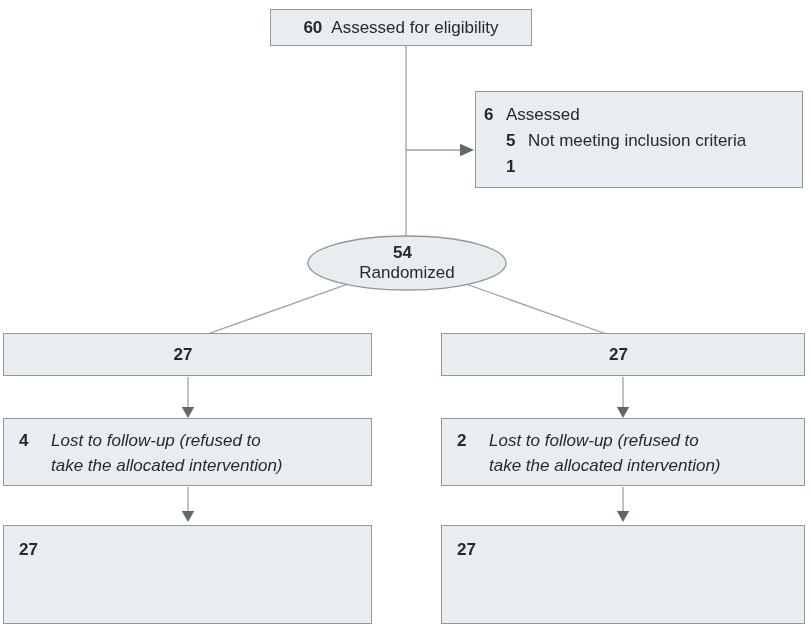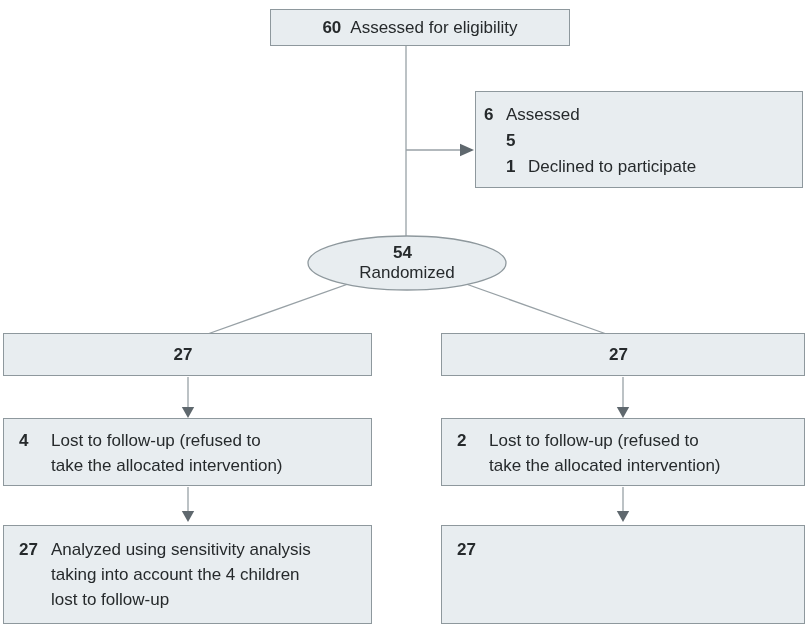--- a/index.html
+++ b/index.html
@@ -24,21 +24,21 @@
   }
   .ellipse-label{
     position:absolute;z-index:3;background:transparent;border:none;
     display:flex;align-items:center;justify-content:center;
   }
   .center-node{display:flex;align-items:center;justify-content:center;}
   .num{font-weight:700;}
   .center-node .num{margin-right:9px;}
   .hang{display:flex;align-items:flex-start;}
   .hang .num{flex:none;min-width:24px;}
-  .hang .txt{margin-left:8px;}
+  .hang .txt{margin-left:8px;font-style:italic;}
   .txt-lost{max-width:240px;}
   .txt-analyzed{max-width:270px;}
   .pad-lost{padding:9px 8px 0 15px;}
   .pad-analyzed{padding:11px 8px 0 15px;}
   .excluded-box{padding:10px 8px 0 8px;line-height:26px;}
   .ex-row{display:flex;align-items:flex-start;}
   .ex-row .num{flex:none;min-width:13px;}
   .ex-row .lbl{margin-left:9px;}
   .ex-sub{margin-left:22px;}
   .cline{stroke:var(--line);stroke-width:1.3;fill:none;}
@@ -66,36 +66,36 @@
     <polygon class="ahead" points="188,418 181.8,407 194.2,407"></polygon>
     <line class="cline" x1="188" y1="487" x2="188" y2="512"></line>
     <polygon class="ahead" points="188,522 181.8,511 194.2,511"></polygon>
 
     <line class="cline" x1="623" y1="377" x2="623" y2="408"></line>
     <polygon class="ahead" points="623,418 616.8,407 629.2,407"></polygon>
     <line class="cline" x1="623" y1="487" x2="623" y2="512"></line>
     <polygon class="ahead" points="623,522 616.8,511 629.2,511"></polygon>
   </svg>
 
-  <div class="node center-node" style="left:270px;top:9px;width:300px;height:37px;">
+  <div class="node center-node" style="left:270px;top:9px;width:262px;height:37px;">
     <span class="num">60</span>
     <span>Assessed for eligibility</span>
   </div>
 
   <div class="node excluded-box" style="left:475px;top:91px;width:328px;height:97px;">
     <div class="ex-row">
       <span class="num">6</span>
       <span class="lbl">Assessed</span>
     </div>
     <div class="ex-row ex-sub">
       <span class="num">5</span>
+      <span class="lbl">Not meeting inclusion criteria</span>
     </div>
     <div class="ex-row ex-sub">
       <span class="num">1</span>
-      <span class="lbl">Declined to participate</span>
     </div>
   </div>
 
   <div class="ellipse-label center-node" style="left:307px;top:237px;width:200px;height:52px;flex-direction:column;">
     <span class="num">54</span>
     <span>Randomized</span>
   </div>
 
   <div class="node center-node" style="left:3px;top:333px;width:369px;height:43px;">
     <span class="num">27</span>
@@ -110,20 +110,19 @@
     <span class="txt txt-lost">Lost to follow-up (refused to take the allocated intervention)</span>
   </div>
 
   <div class="node hang pad-lost" style="left:441px;top:418px;width:364px;height:68px;">
     <span class="num">2</span>
     <span class="txt txt-lost">Lost to follow-up (refused to take the allocated intervention)</span>
   </div>
 
   <div class="node hang pad-analyzed" style="left:3px;top:525px;width:369px;height:99px;">
     <span class="num">27</span>
-    <span class="txt txt-analyzed">Analyzed using sensitivity analysis taking into account the 4 children lost to follow-up</span>
   </div>
 
   <div class="node hang pad-analyzed" style="left:441px;top:525px;width:364px;height:99px;">
     <span class="num">27</span>
   </div>
 
 </div>
 
 </body></html>

